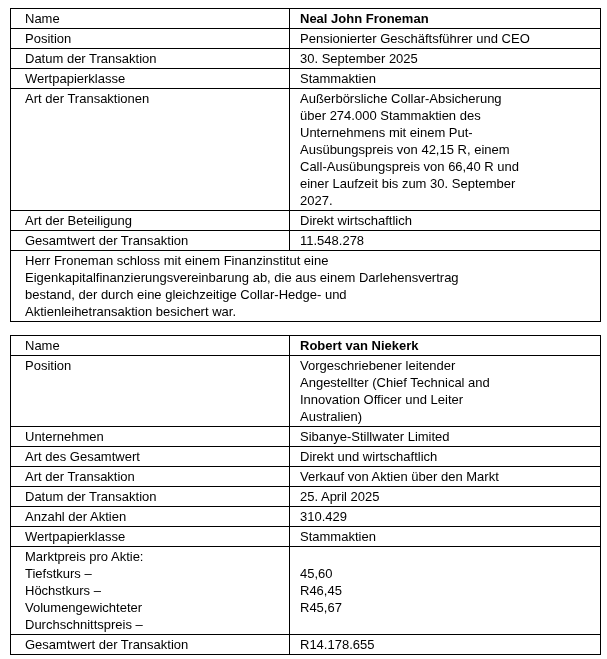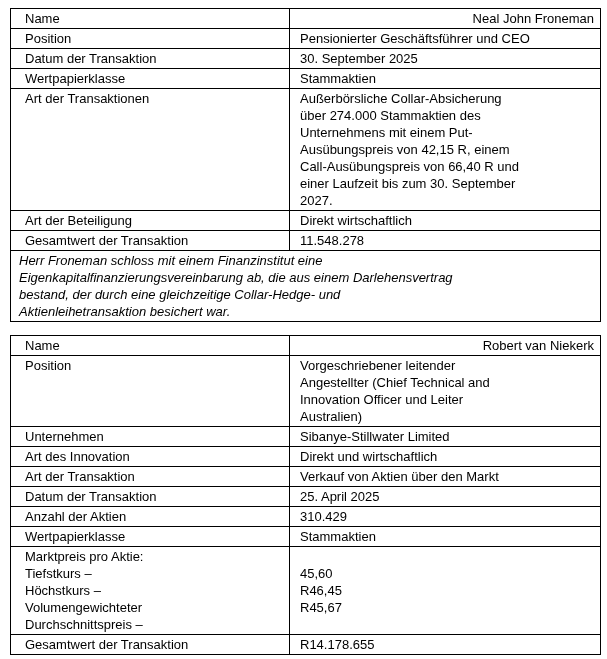--- a/index.html
+++ b/index.html
@@ -35,26 +35,24 @@
     vertical-align: top;
     line-height: 17px;
     padding: 1px 6px 1px 14px;
     white-space: pre-line;
     overflow: hidden;
   }
   td.val {
     padding-left: 10px;
   }
   td.bold {
-    font-weight: normal;
-    text-align: right;
+    font-weight: bold;
   }
   td.note-cell {
-    padding-left: 8px;
-    font-style: italic;
+    padding-left: 14px;
   }
   .squiggle {
     text-decoration-style: wavy;
     text-decoration-color: #cf2020;
     text-decoration-thickness: 1px;
     text-underline-offset: 3px;
   }
 </style>
 </head>
 <body>
@@ -125,21 +123,21 @@
         <td class="val">Vorgeschriebener leitender
 Angestellter (Chief Technical and
 Innovation Officer und Leiter
 Australien)</td>
       </tr>
       <tr>
         <td>Unternehmen</td>
         <td class="val">Sibanye-Stillwater Limited</td>
       </tr>
       <tr>
-        <td>Art des Innovation</td>
+        <td>Art des Gesamtwert</td>
         <td class="val">Direkt und wirtschaftlich</td>
       </tr>
       <tr>
         <td>Art der Transaktion</td>
         <td class="val"><span class="squiggle">Verkauf</span><span> von </span><span class="squiggle">Aktien über</span><span> den Markt</span></td>
       </tr>
       <tr>
         <td>Datum der Transaktion</td>
         <td class="val">25. April 2025</td>
       </tr>

